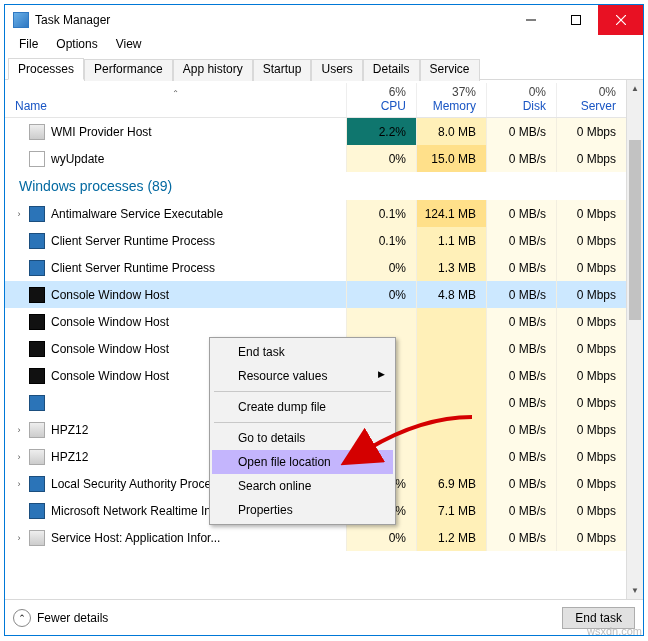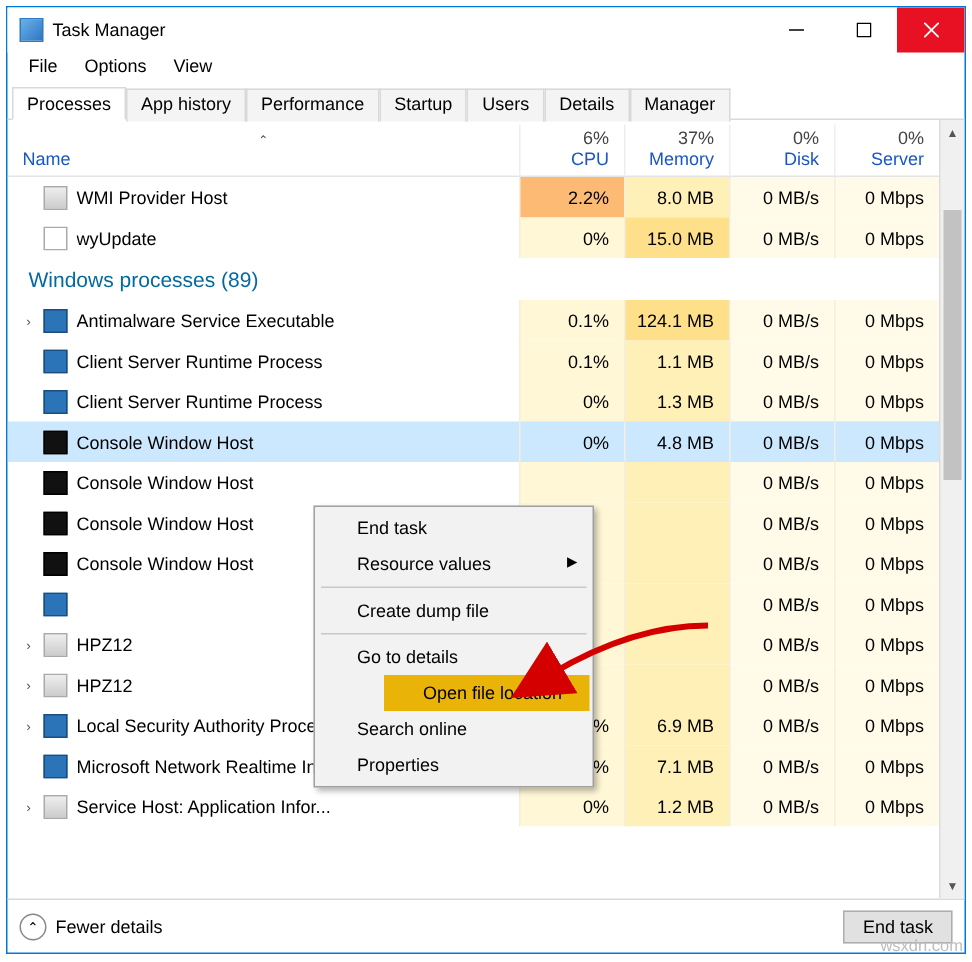--- a/index.html
+++ b/index.html
@@ -41,21 +41,21 @@
   .row .exp { width: 12px; font-size: 9px; color: #555; text-align:center; }
   .row .pic { width: 16px; height: 16px; margin: 0 6px 0 4px; background: #2b74b8; border:1px solid #1b4e7e; flex-shrink:0; }
   .row .pic.svc { background: linear-gradient(#eee,#ccc); border-color:#aaa; }
   .row .pic.cw { background: #111; border-color:#000; }
   .row .pic.wyu { background:#fff; border-color:#aaa; }
   .row .cell { width: 70px; text-align: right; padding-right: 10px; border-left: 1px solid #f2eee0; height:100%; display:flex; align-items:center; justify-content:flex-end; }
   .c-cpu  { background:#fff7d6; }
   .c-mem  { background:#fff0b8; }
   .c-disk { background:#fffbe8; }
   .c-net  { background:#fffbe8; }
-  .c-cpu.darker { background:#fdba74; }
+  .c-cpu.darker { background:#0f766e; }
   .c-mem.darker { background:#ffe08a; }
   .row.sel { background:#cce8ff; }
   .row.sel .cell { background:#cce8ff; }
   .group { color:#0369a1; padding:6px 10px 6px 14px; font-size:14px; }
   .row .txt { overflow:hidden; text-overflow:ellipsis; }
 
   
   .vscroll { width: 17px; background: #f0f0f0; border-left:1px solid #ddd; position: relative; }
   .vscroll .arr { height: 17px; display:flex; align-items:center; justify-content:center; font-size:8px; color:#555; }
   .vscroll .thumb { position:absolute; left:2px; right:2px; top:60px; height:180px; background:#c2c2c2; }
@@ -63,21 +63,21 @@
   
   .footer { height: 36px; border-top: 1px solid #d9d9d9; display: flex; align-items: center; padding: 0 8px; }
   .fewer { display:flex; align-items:center; gap:6px; }
   .fewer .circ { width:18px; height:18px; border:1px solid #888; border-radius:50%; display:flex; align-items:center; justify-content:center; font-size:9px; }
   .spacer { flex:1; }
   .endtask { border:1px solid #adadad; background:#e1e1e1; padding:3px 12px; font-size:12px; }
 
   
   .ctx { position:absolute; left:209px; top:337px; width:187px; background:#f2f2f2; border:1px solid #a0a0a0; box-shadow:2px 2px 4px rgba(0,0,0,.3); z-index:50; padding:2px; }
   .ctx .mi { padding:5px 10px 5px 26px; position:relative; font-size:12px; }
-  .ctx .mi.hov { background:#eab308;margin-left:44px; }
+  .ctx .mi.hov { background:#c4b5fd; }
   .ctx .sep { height:1px; background:#c8c8c8; margin:3px 2px; }
   .ctx .sub { position:absolute; right:8px; top:5px; font-size:9px; }
 
   
   .arrow { position:absolute; left:362px; top:407px; z-index:60; pointer-events:none; }
   .arrow svg { overflow:visible; }
 
   .watermark { position:absolute; right:6px; bottom:4px; color:#bdbdbd; font-size:11px; z-index:100; }
 </style>
 </head>
@@ -108,26 +108,26 @@
   </div>
 
   <div class="menubar">
     <span>File</span>
     <span>Options</span>
     <span>View</span>
   </div>
 
   <div class="tabs">
     <div class="tab active">Processes</div>
+    <div class="tab">Performance</div>
     <div class="tab">App history</div>
-    <div class="tab">Performance</div>
     <div class="tab">Startup</div>
     <div class="tab">Users</div>
     <div class="tab">Details</div>
-    <div class="tab">Manager</div>
+    <div class="tab">Service</div>
   </div>
 
   <div class="content">
     <div class="grid">
       <div class="header-row">
         <div class="colname">
           <div style="width:100%;">
             <div class="sort-caret">⌃</div>
             <span>Name</span>
           </div>

